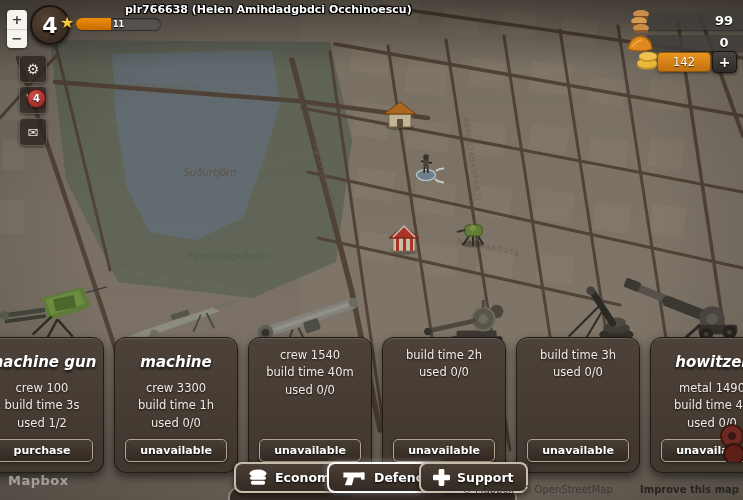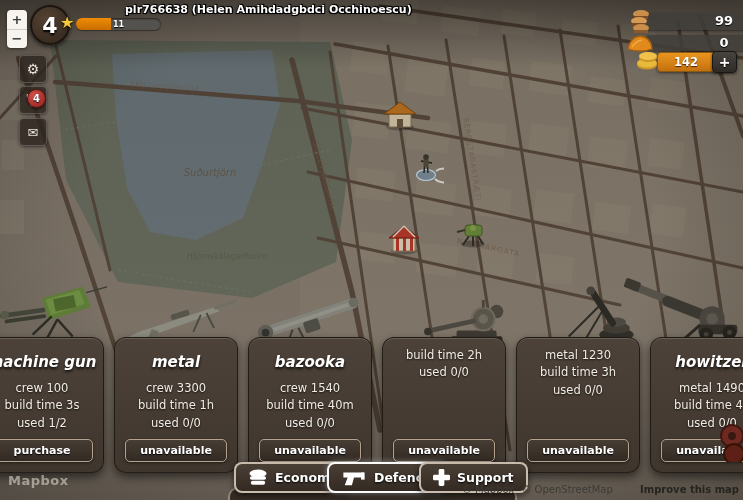--- a/index.html
+++ b/index.html
@@ -59,22 +59,22 @@
   .badge-red{position:absolute;left:27px;top:89px;width:17px;height:17px;z-index:7;border-radius:50%;
     background:radial-gradient(circle at 35% 30%,#d0504a,#8e1f18);border:1px solid #5d120d;
     box-shadow:0 1px 2px rgba(0,0,0,.6);display:flex;align-items:center;justify-content:center;
     color:#fff;font-size:10px;font-weight:bold;text-shadow:0 1px 1px #000;}
   
   .res-pill{position:absolute;z-index:6;background:rgba(64,62,58,.84);border-radius:3px;
     display:flex;align-items:flex-start;justify-content:center;color:#fff;font-weight:bold;font-size:13px;
     text-shadow:0 1px 1px #000;box-shadow:0 1px 2px rgba(0,0,0,.4);padding-left:32px;}
   .res-gold{position:absolute;left:657px;top:52px;width:52px;height:18px;z-index:6;
     background:linear-gradient(180deg,#ea951f,#c37110);border:1px solid #8a5a10;border-radius:4px;
-    display:flex;align-items:center;color:#fff;font-weight:bold;font-size:11.5px;
-    text-shadow:0 1px 1px rgba(0,0,0,.7);box-shadow:0 1px 3px rgba(0,0,0,.5);padding-left:16px;}
+    display:flex;align-items:center;justify-content:center;color:#fff;font-weight:normal;font-size:11.5px;
+    text-shadow:0 1px 1px rgba(0,0,0,.7);box-shadow:0 1px 3px rgba(0,0,0,.5);}
   .res-icon{position:absolute;z-index:7;}
   .plus-btn{position:absolute;left:712px;top:51px;width:23px;height:20px;z-index:6;border-radius:4px;
     background:linear-gradient(180deg,#47433e,#2e2b27);border:1px solid #191715;cursor:pointer;
     display:flex;align-items:center;justify-content:center;color:#fff;font-size:14px;font-weight:bold;
     box-shadow:0 1px 3px rgba(0,0,0,.6);text-shadow:0 1px 1px #000;}
   
   .watermark{position:absolute;left:8px;top:473px;z-index:6;font-size:13px;font-weight:bold;
     color:rgba(235,230,220,.55);letter-spacing:.5px;}
   .attribution{position:absolute;right:4px;top:484px;z-index:6;font-size:10px;color:#3c3a36;white-space:nowrap;}
   .attribution span{margin-left:4px;}
@@ -295,47 +295,45 @@
   <div class="card" style="left:-20px;">
     <div class="card-title">machine gun</div>
     <div class="card-stats">
       <div>crew 100</div>
         <div>build time 3s</div>
         <div>used 1/2</div>
     </div>
     <div class="card-btn">purchase</div>
   </div>
   <div class="card" style="left:114px;">
-    <div class="card-title">metal</div>
+    <div class="card-title">machine</div>
     <div class="card-stats">
       <div>crew 3300</div>
         <div>build time 1h</div>
         <div>used 0/0</div>
     </div>
     <div class="card-btn">unavailable</div>
   </div>
   <div class="card" style="left:248px;">
-    <div class="card-title">bazooka</div>
     <div class="card-stats">
       <div>crew 1540</div>
         <div>build time 40m</div>
         <div>used 0/0</div>
     </div>
     <div class="card-btn">unavailable</div>
   </div>
   <div class="card" style="left:382px;">
     <div class="card-stats">
         <div>build time 2h</div>
         <div>used 0/0</div>
     </div>
     <div class="card-btn">unavailable</div>
   </div>
   <div class="card" style="left:516px;">
     <div class="card-stats">
-      <div>metal 1230</div>
         <div>build time 3h</div>
         <div>used 0/0</div>
     </div>
     <div class="card-btn">unavailable</div>
   </div>
   <div class="card" style="left:650px;">
     <div class="card-title">howitzer</div>
     <div class="card-stats">
       <div>metal 1490</div>
         <div>build time 4h</div>

